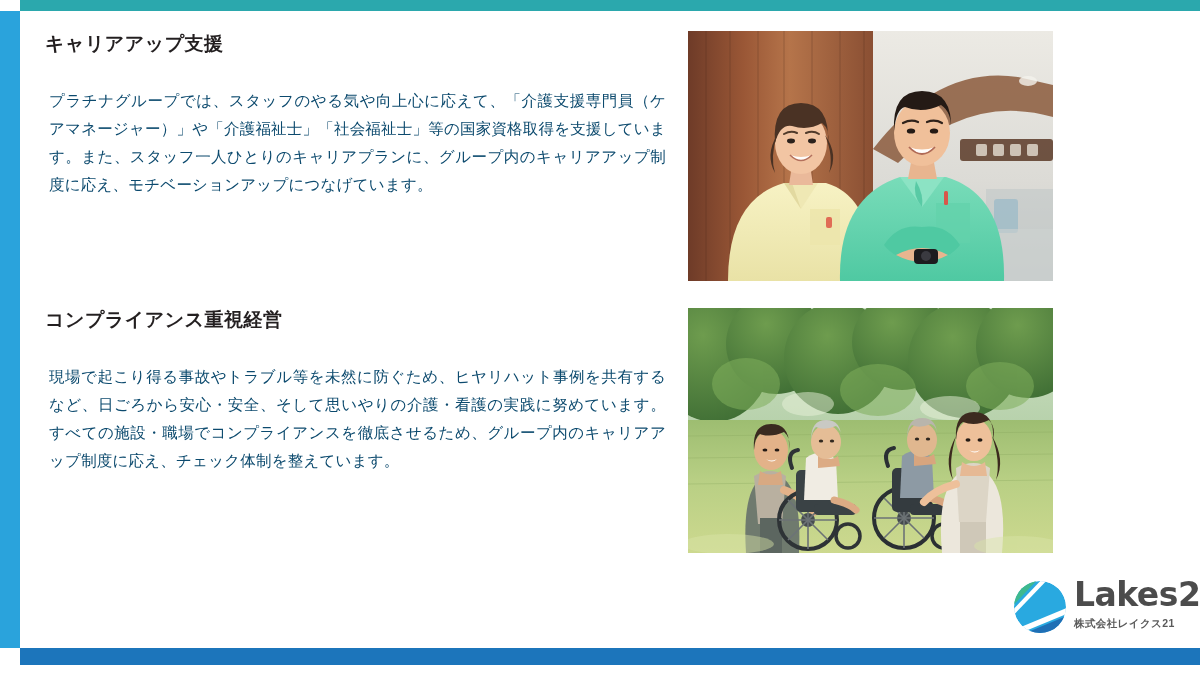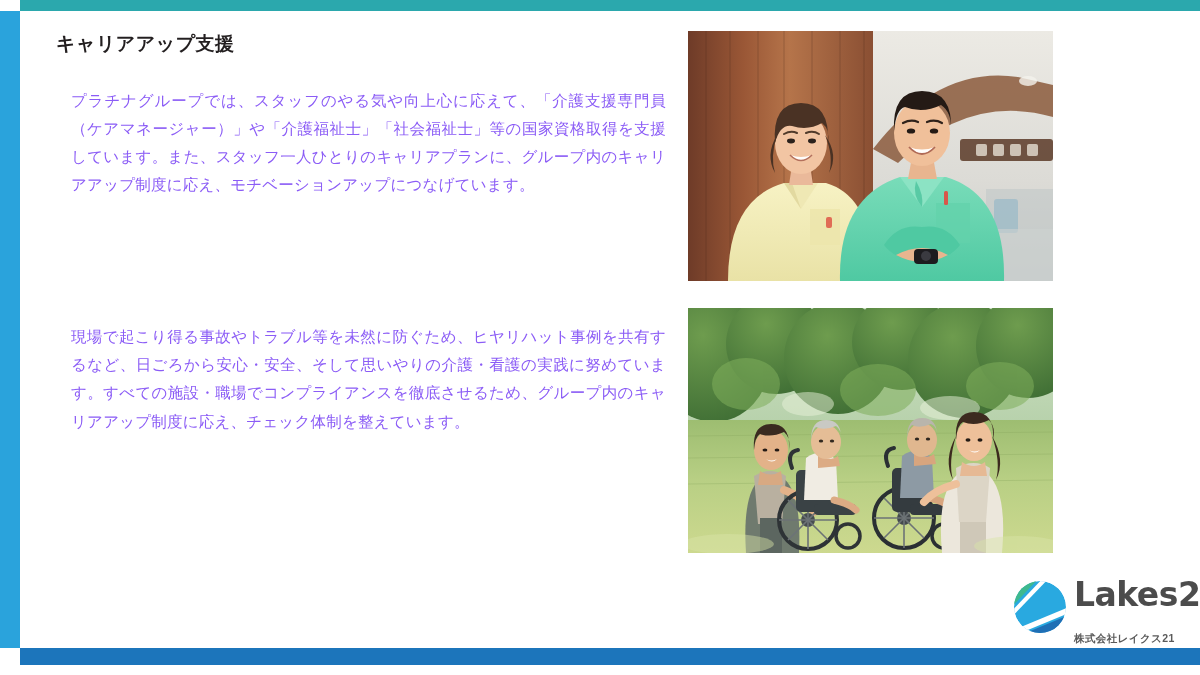--- a/index.html
+++ b/index.html
@@ -35,39 +35,39 @@
   .bar-bottom {
     position: absolute;
     left: 20px; top: 648px;
     width: 1180px; height: 17px;
     background: #1c75bb;
   }
 
   
   .section {
     position: absolute;
-    left: 56px;
+    left: 45px;
     width: 625px;
   }
   #section-career { top: 32px; }
   #section-compliance { top: 308px; }
 
   .section-heading {
     margin: 0 0 30px 0;
     font-size: 19px;
     font-weight: bold;
     color: #231f20;
     letter-spacing: 0.5px;
     line-height: 1.3;
   }
   .section-body {
-    margin: 15px;
+    margin: 4px;
     font-size: 15.5px;
     line-height: 1.82;
-    color: #8b5cf6;
+    color: #0c4a6e;
     letter-spacing: 0.2px;
     text-align: justify;
   }
 
   
   .photo {
     position: absolute;
     left: 688px;
     width: 365px;
     overflow: hidden;
@@ -103,21 +103,21 @@
     letter-spacing: -0.5px;
     line-height: 1.15;
     white-space: nowrap;
   }
   #logo .logo-sub {
     font-size: 10.5px;
     font-weight: bold;
     color: #5a5a5a;
     letter-spacing: 0.4px;
     white-space: nowrap;
-    margin-top: 18px;
+    margin-top: 3px;
   }
 </style>
 </head>
 <body>
 
 <div id="slide">
 
   <div class="bar-top"></div>
   <div class="bar-left"></div>
   <div class="bar-bottom"></div>
@@ -211,20 +211,21 @@
         <path d="M196 214 q14 -22 38 -18 q24 -4 38 18 q-12 16 -38 16 q-26 0 -38 -16z" fill="#4fc9a2"></path>
         <path d="M208 224 q26 -14 52 0 q-26 14 -52 0z" fill="#e8b58f"></path>
         <rect x="226" y="218" width="24" height="15" rx="4" fill="#1d1c1f"></rect>
         <circle cx="238" cy="225" r="5" fill="#3a3a40"></circle>
       </g>
       <rect x="0" y="0" width="365" height="250" fill="none"></rect>
     </svg>
   </div>
 
   <div class="section" id="section-compliance">
+    <h2 class="section-heading">コンプライアンス重視経営</h2>
     <p class="section-body">現場で起こり得る事故やトラブル等を未然に防ぐため、ヒヤリハット事例を共有するなど、日ごろから安心・安全、そして思いやりの介護・看護の実践に努めています。すべての施設・職場でコンプライアンスを徹底させるため、グループ内のキャリアアップ制度に応え、チェック体制を整えています。</p>
   </div>
 
   <div class="photo" id="photo-compliance">
     <svg viewBox="0 0 365 245" preserveAspectRatio="xMidYMid slice" aria-hidden="true">
       <defs>
         <linearGradient id="skyg" x1="0" y1="0" x2="0" y2="1">
           <stop offset="0%" stop-color="#cfe2c6"></stop>
           <stop offset="100%" stop-color="#9dbf8e"></stop>
         </linearGradient>

